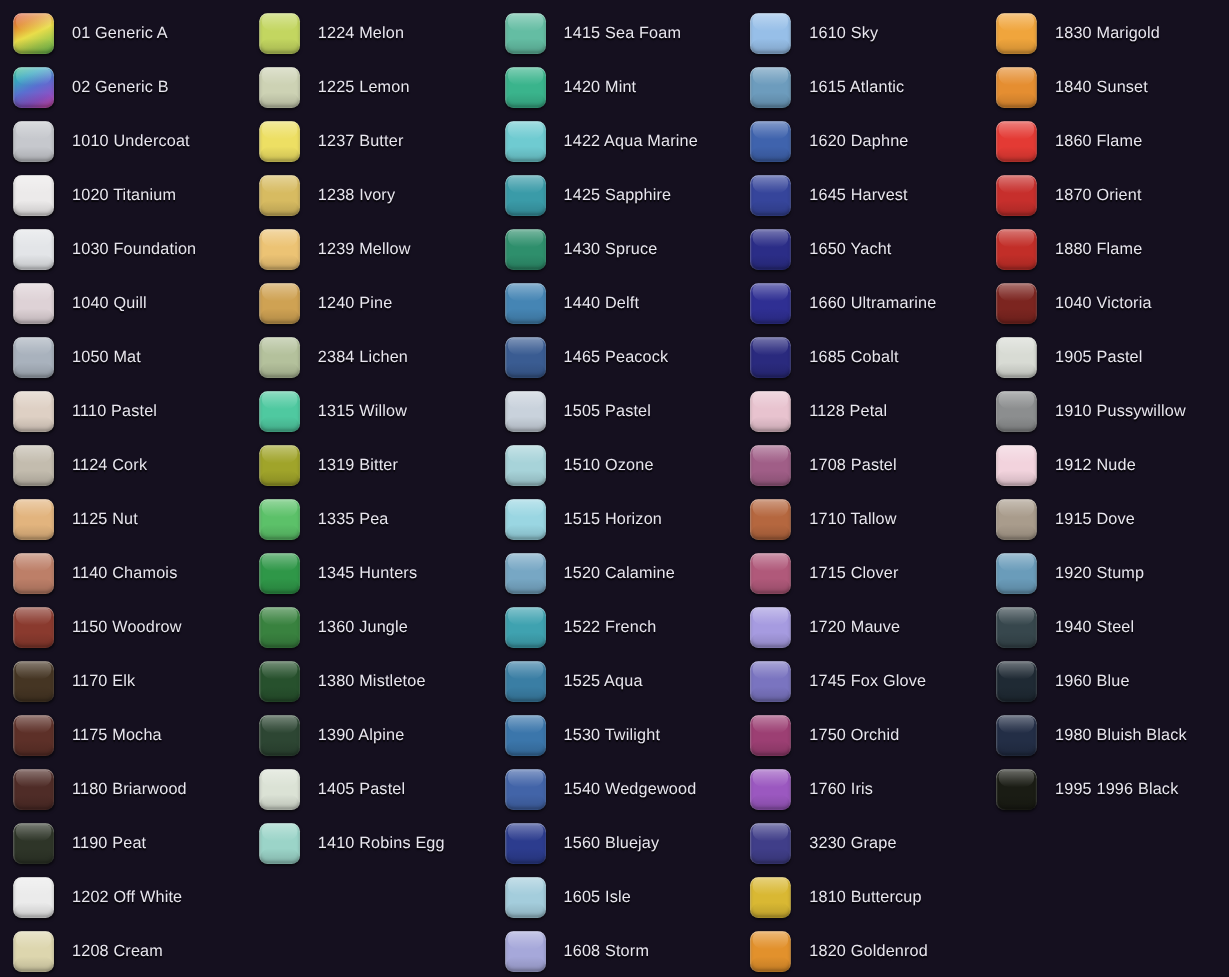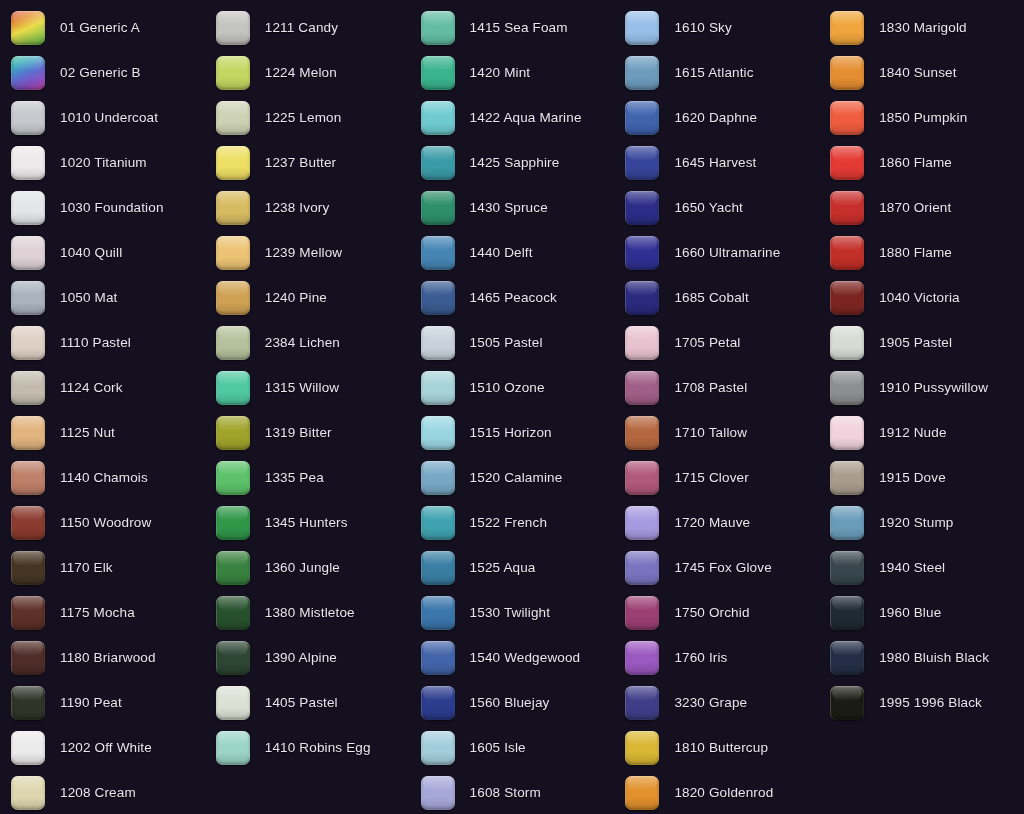--- a/index.html
+++ b/index.html
@@ -169,24 +169,20 @@
         <div class="swatch-chip" style="background: rgb(235, 235, 235);"></div>
         <div class="swatch-label">1202 Off White</div>
       </div>
       <div class="swatch-row">
         <div class="swatch-chip" style="background: rgb(221, 214, 174);"></div>
         <div class="swatch-label">1208 Cream</div>
       </div>
     </div>
     <div class="palette-column">
       <div class="swatch-row">
-        <div class="swatch-chip" style="background: rgb(195, 195, 192);"></div>
-        <div class="swatch-label">1211 Candy</div>
-      </div>
-      <div class="swatch-row">
         <div class="swatch-chip" style="background: rgb(195, 214, 96);"></div>
         <div class="swatch-label">1224 Melon</div>
       </div>
       <div class="swatch-row">
         <div class="swatch-chip" style="background: rgb(205, 210, 180);"></div>
         <div class="swatch-label">1225 Lemon</div>
       </div>
       <div class="swatch-row">
         <div class="swatch-chip" style="background: rgb(237, 223, 99);"></div>
         <div class="swatch-label">1237 Butter</div>
@@ -342,21 +338,21 @@
       <div class="swatch-row">
         <div class="swatch-chip" style="background: rgb(47, 47, 147);"></div>
         <div class="swatch-label">1660 Ultramarine</div>
       </div>
       <div class="swatch-row">
         <div class="swatch-chip" style="background: rgb(42, 42, 126);"></div>
         <div class="swatch-label">1685 Cobalt</div>
       </div>
       <div class="swatch-row">
         <div class="swatch-chip" style="background: rgb(232, 195, 207);"></div>
-        <div class="swatch-label">1705 Petal</div>
+        <div class="swatch-label">1128 Petal</div>
       </div>
       <div class="swatch-row">
         <div class="swatch-chip" style="background: rgb(160, 94, 135);"></div>
         <div class="swatch-label">1708 Pastel</div>
       </div>
       <div class="swatch-row">
         <div class="swatch-chip" style="background: rgb(181, 103, 63);"></div>
         <div class="swatch-label">1710 Tallow</div>
       </div>
       <div class="swatch-row">
@@ -395,24 +391,20 @@
     <div class="palette-column">
       <div class="swatch-row">
         <div class="swatch-chip" style="background: rgb(240, 165, 60);"></div>
         <div class="swatch-label">1830 Marigold</div>
       </div>
       <div class="swatch-row">
         <div class="swatch-chip" style="background: rgb(229, 142, 49);"></div>
         <div class="swatch-label">1840 Sunset</div>
       </div>
       <div class="swatch-row">
-        <div class="swatch-chip" style="background: rgb(239, 92, 62);"></div>
-        <div class="swatch-label">1850 Pumpkin</div>
-      </div>
-      <div class="swatch-row">
         <div class="swatch-chip" style="background: rgb(228, 58, 52);"></div>
         <div class="swatch-label">1860 Flame</div>
       </div>
       <div class="swatch-row">
         <div class="swatch-chip" style="background: rgb(199, 47, 44);"></div>
         <div class="swatch-label">1870 Orient</div>
       </div>
       <div class="swatch-row">
         <div class="swatch-chip" style="background: rgb(194, 46, 40);"></div>
         <div class="swatch-label">1880 Flame</div>

